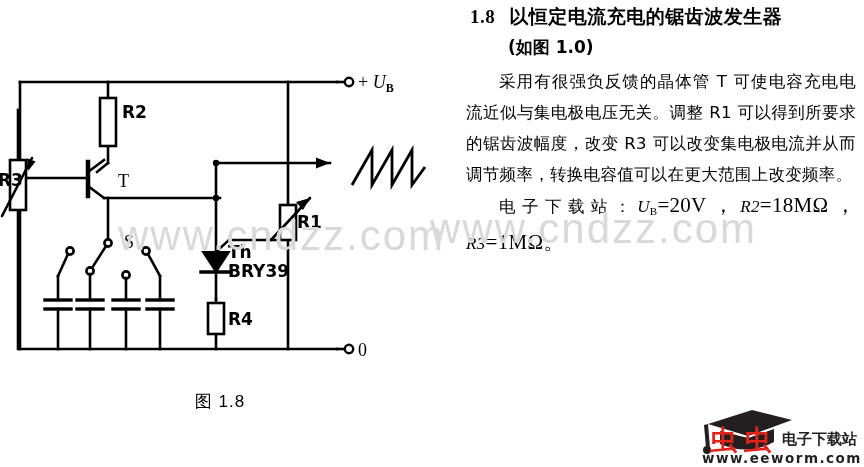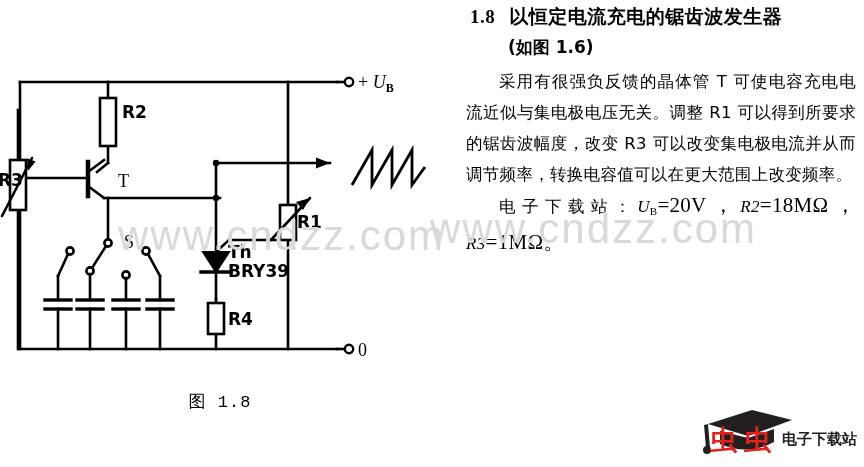--- a/index.html
+++ b/index.html
@@ -29,21 +29,21 @@
     position: absolute;
     left: 0;
     top: 0;
   }
   .fig-caption {
     position: absolute;
     left: 0;
     top: 390px;
     width: 440px;
     text-align: center;
-    font-family: Liberation Mono, monospace;
+    font-family: Liberation Sans, sans-serif;
     font-size: 17px;
     letter-spacing: 1px;
     color: #000;
   }
 
   
   #text-column {
     position: absolute;
     left: 448px;
     top: 0;
@@ -309,21 +309,21 @@
 
     <div class="fig-caption">图 1.8</div>
   </div>
 
   <div id="text-column">
 
     <div class="sec-head">
       <span class="num">1.8</span><span>以恒定电流充电的锯齿波发生器</span>
     </div>
 
-    <div class="sub-head">(如图 1.6)</div>
+    <div class="sub-head">(如图 1.0)</div>
 
     <div class="body-text">
       <p>采用有很强负反馈的晶体管 T 可使电容充电电流近似与集电极电压无关。调整 R1 可以得到所要求的锯齿波幅度，改变 R3 可以改变集电极电流并从而调节频率，转换电容值可以在更大范围上改变频率。</p>
       <p><span>电子下载站：</span><span class="mathit">U</span><span class="sub">B</span><span class="mathup">=20V，</span><span class="mathit">R2</span><span class="mathup">=18MΩ，</span><span class="mathit">R3</span><span class="mathup">=1MΩ。</span></p>
     </div>
   </div>
 
   <div class="watermark" id="watermark-mid">www.cndzz.com</div>
   <div class="watermark" id="watermark-right">www.cndzz.com</div>
 
@@ -332,15 +332,16 @@
       <g fill="#231f20" stroke="none">
         <path d="M 18 20 L 62 6 L 102 16 L 58 32 Z"></path>
         <path d="M 30 27 L 30 40 Q 58 52 84 38 L 84 25 L 58 34 Z"></path>
         <path d="M 18 20 L 20 44 L 16 44 L 14 21 Z"></path>
         <circle cx="17" cy="46" r="4"></circle>
       </g>
     </svg>
     <div class="bug-glyph" id="bug-1">虫</div>
     <div class="bug-glyph" id="bug-2">虫</div>
     <div class="logo-text-cn">电子下载站</div>
+    <div class="logo-url">www.eeworm.com</div>
   </div>
 
 </div>
 
 </body></html>

